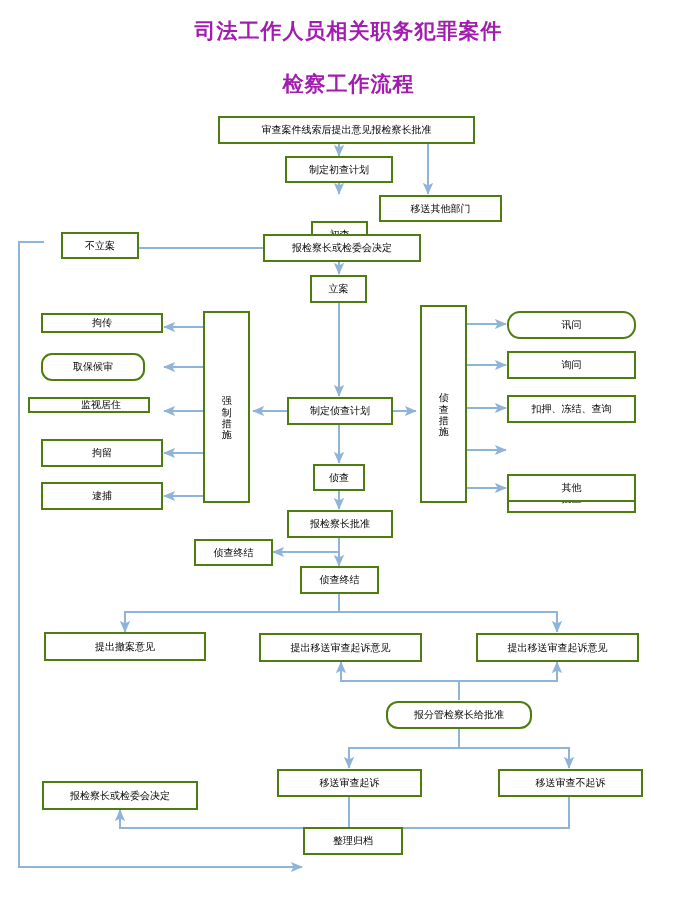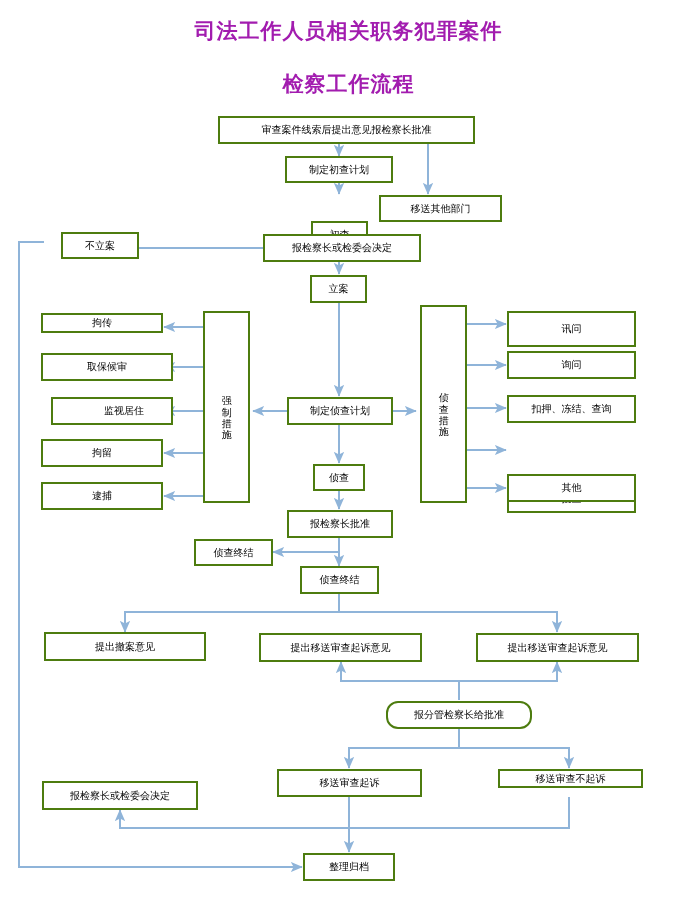--- a/index.html
+++ b/index.html
@@ -143,31 +143,31 @@
   <div class="box" style="left:263px; top:234px; width:158px; height:28px;">报检察长或检委会决定</div>
 
   <div class="box" style="left:44px; top:232px; width:78px; height:27px;margin-left:17px;">不立案</div>
 
   <div class="box" style="left:310px; top:275px; width:57px; height:28px;">立案</div>
 
   <div class="box vert" style="left:203px; top:311px; width:47px; height:192px;">强制措施</div>
 
   <div class="box" style="left:41px; top:313px; width:122px; height:20px;">拘传</div>
 
-  <div class="box" style="left:41px; top:353px; width:132px; height:28px;">取保候审</div>
-
-  <div class="box" style="left:51px; top:397px; width:122px; height:28px;padding-left:24px;">监视居住</div>
+  <div class="box" style="left:41px; top:353px; width:104px; height:28px;border-radius:11px;">取保候审</div>
+
+  <div class="box" style="left:28px; top:397px; width:122px; height:16px;padding-left:24px;">监视居住</div>
 
   <div class="box" style="left:41px; top:439px; width:122px; height:28px;">拘留</div>
 
   <div class="box" style="left:41px; top:482px; width:122px; height:28px;">逮捕</div>
 
   <div class="box vert" style="left:420px; top:305px; width:47px; height:198px;">侦查措施</div>
 
-  <div class="box" style="left:507px; top:311px; width:129px; height:36px;">讯问</div>
+  <div class="box" style="left:507px; top:311px; width:129px; height:28px;border-radius:13px;">讯问</div>
 
   <div class="box" style="left:507px; top:351px; width:129px; height:28px;">询问</div>
 
   <div class="box" style="left:507px; top:395px; width:129px; height:28px;">扣押、冻结、查询</div>
 
   <div class="box" style="left:507px; top:437px; width:129px; height:28px;margin-top:48px;">搜查</div>
 
   <div class="box" style="left:507px; top:474px; width:129px; height:28px;">其他</div>
 
   <div class="box" style="left:287px; top:397px; width:106px; height:28px;">制定侦查计划</div>
@@ -185,17 +185,17 @@
   <div class="box" style="left:259px; top:633px; width:163px; height:29px;">提出移送审查起诉意见</div>
 
   <div class="box" style="left:476px; top:633px; width:163px; height:29px;">提出移送审查起诉意见</div>
 
   <div class="box" style="left:386px; top:701px; width:146px; height:28px;border-radius:12px;">报分管检察长给批准</div>
 
   <div class="box" style="left:42px; top:781px; width:156px; height:29px;">报检察长或检委会决定</div>
 
   <div class="box" style="left:277px; top:769px; width:145px; height:28px;">移送审查起诉</div>
 
-  <div class="box" style="left:498px; top:769px; width:145px; height:19px;">移送审查不起诉</div>
-
-  <div class="box" style="left:303px; top:853px; width:92px; height:28px;">整理归档</div>
+  <div class="box" style="left:498px; top:769px; width:145px; height:28px;">移送审查不起诉</div>
+
+  <div class="box" style="left:303px; top:827px; width:100px; height:28px;">整理归档</div>
 
 </div>
 
 </body></html>

